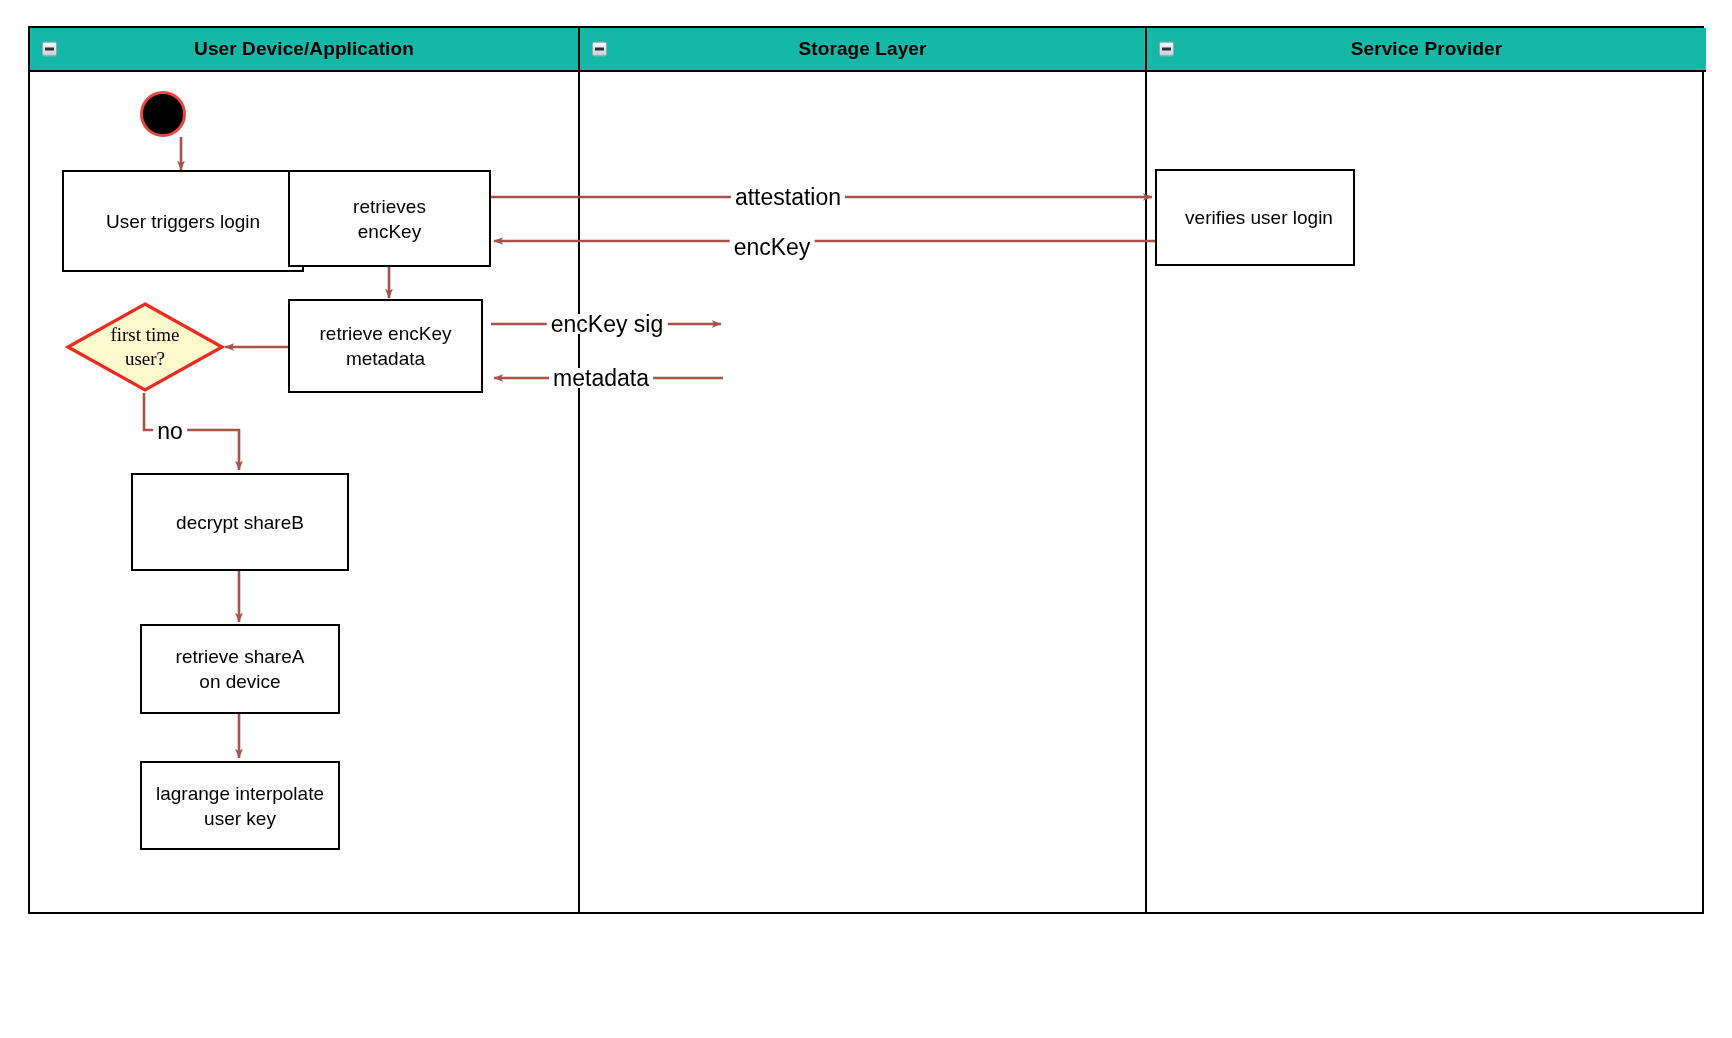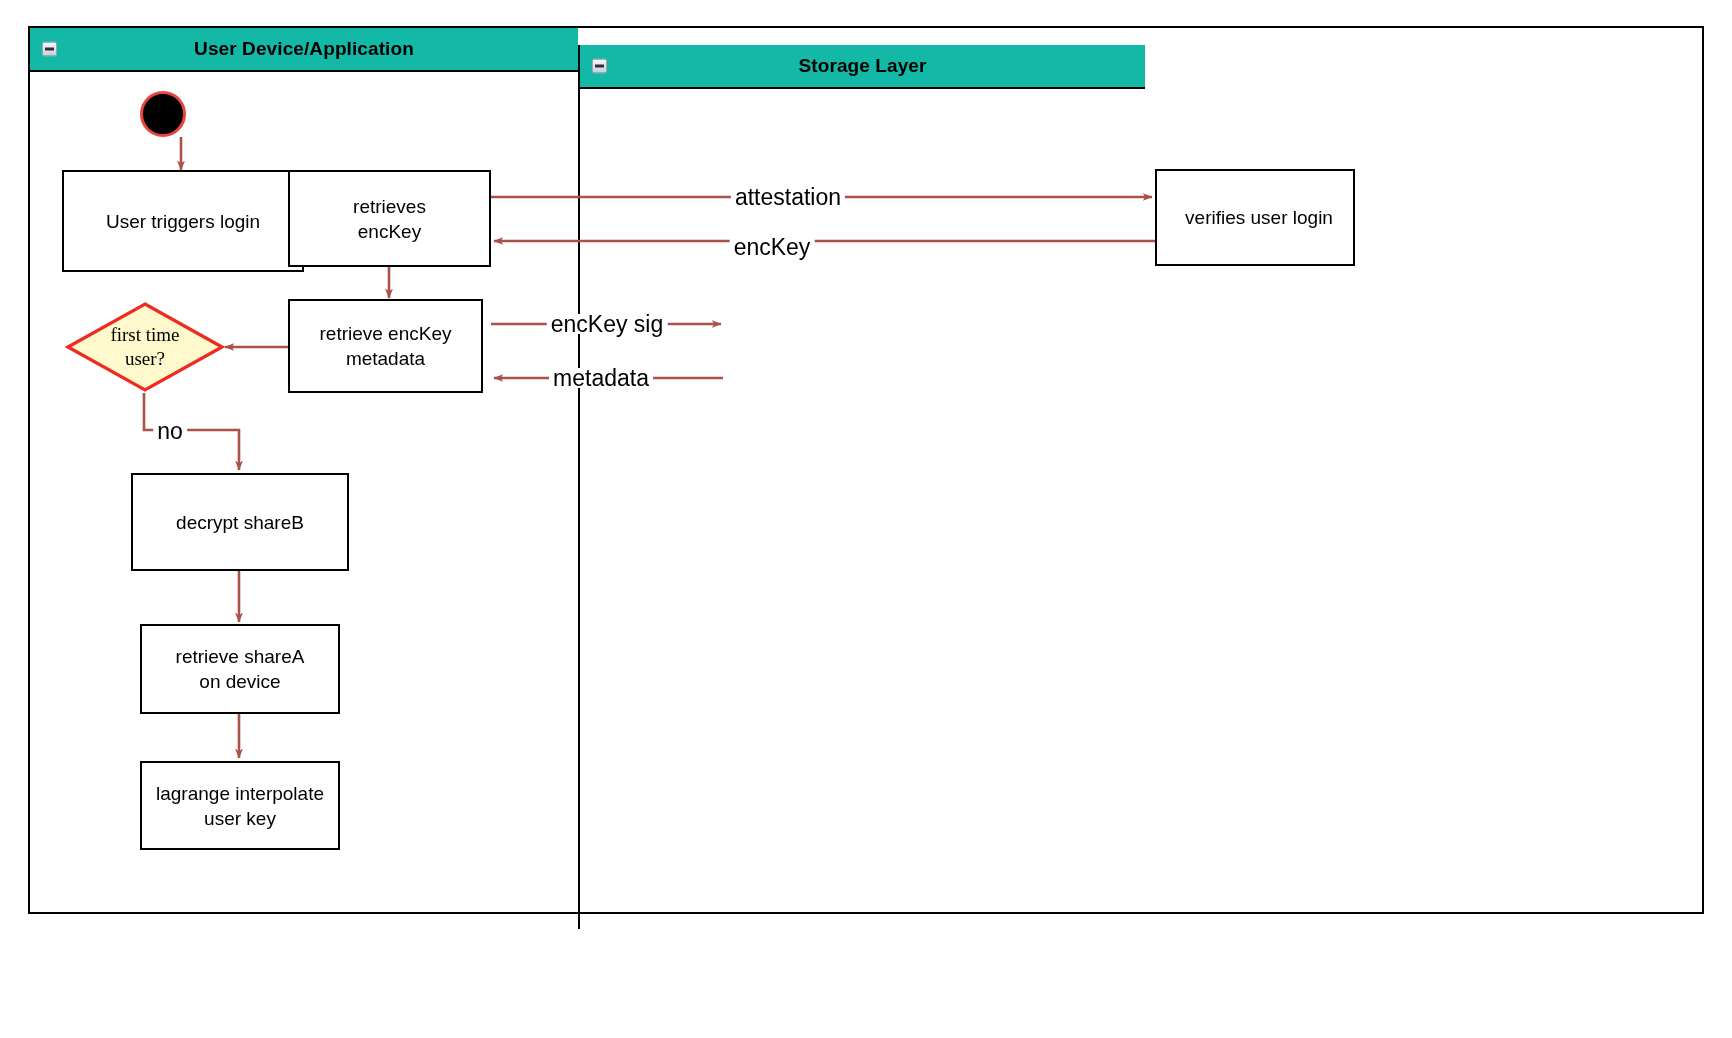--- a/index.html
+++ b/index.html
@@ -146,29 +146,37 @@
 
     <div class="lane" style="left:0px; width:548px;">
       <div class="lane-header">
         <span class="collapse-icon">
             <i></i>
           </span>
         <span class="lane-title">User Device/Application</span>
       </div>
     </div>
 
-    <div class="lane" style="left:548px; width:567px;margin-top:17px;">
+    <div class="lane" style="left:548px; width:567px;">
       <div class="lane-header">
         <span class="collapse-icon">
             <i></i>
           </span>
         <span class="lane-title">Storage Layer</span>
       </div>
     </div>
 
+    <div class="lane" style="left:1115px; width:561px;">
+      <div class="lane-header">
+        <span class="collapse-icon">
+            <i></i>
+          </span>
+        <span class="lane-title">Service Provider</span>
+      </div>
+    </div>
 
   </div>
 
   <svg id="edges" viewBox="0 0 1732 1038">
     <defs>
       <marker id="ah" markerWidth="10" markerHeight="8" refX="9.4" refY="4" orient="auto" markerUnits="userSpaceOnUse">
         <path d="M0,0 L10,4 L0,8 L2.6,4 Z" fill="#a8524b"></path>
       </marker>
     </defs>
     <g stroke="#a8524b" stroke-width="2.6" fill="none">

